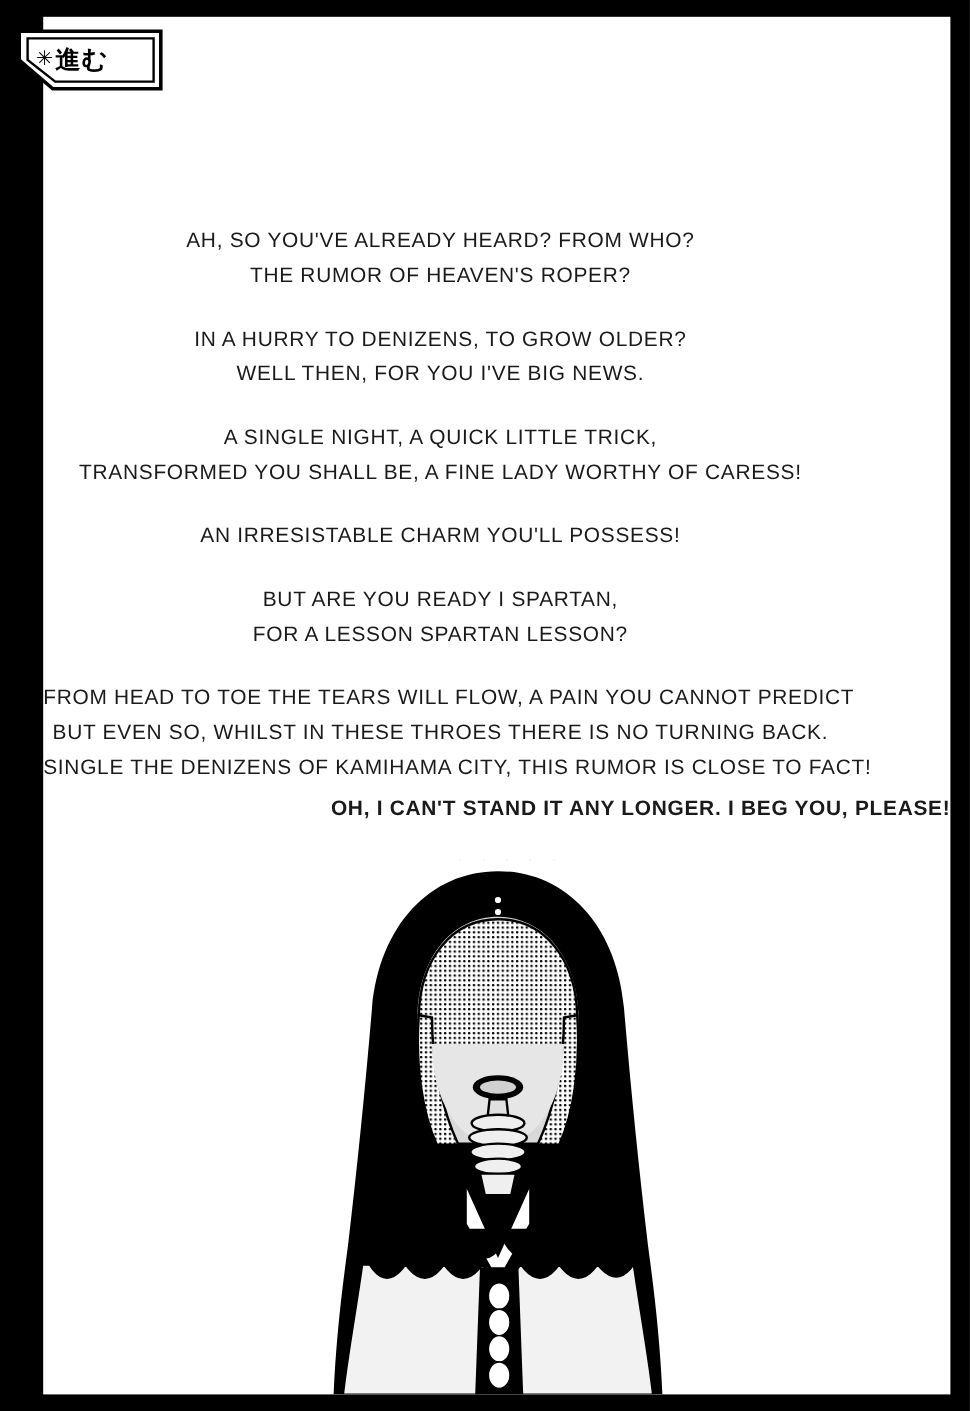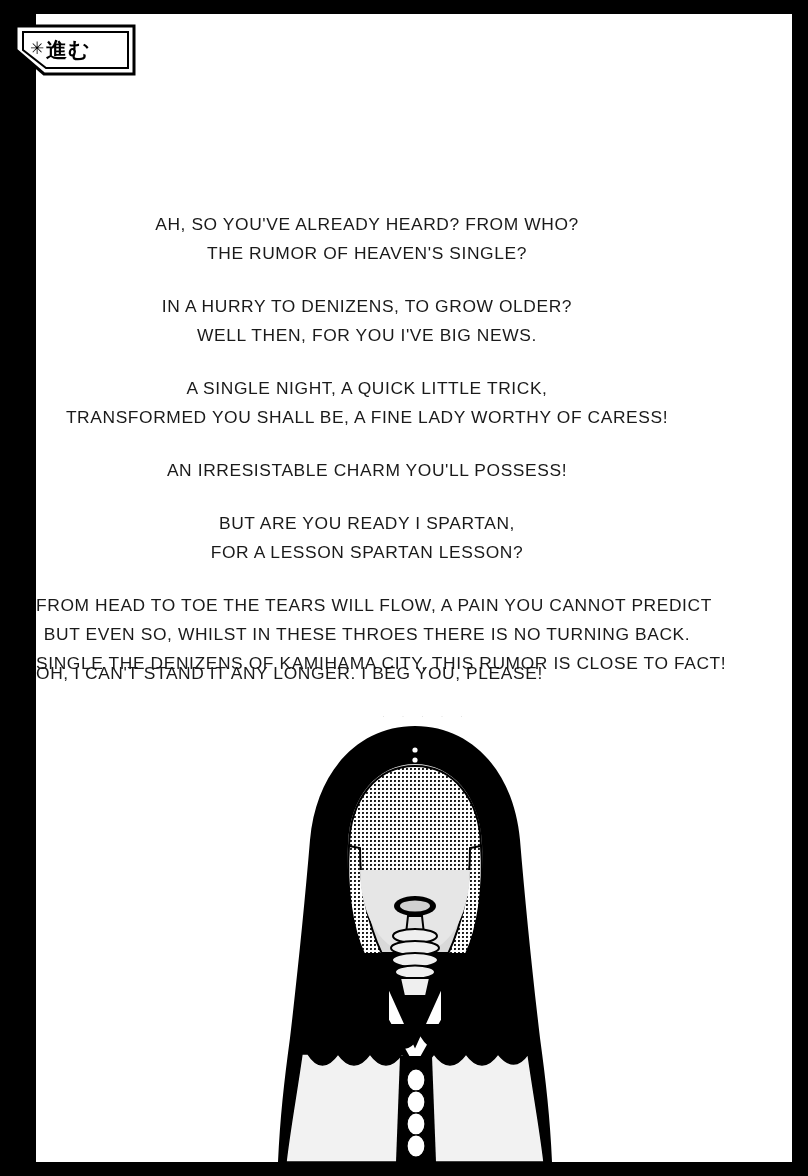--- a/index.html
+++ b/index.html
@@ -72,38 +72,37 @@
     left: 0;
     top: 172px;
     width: 662px;
     text-align: center;
     font-family: "Liberation Sans", sans-serif;
     font-size: 17.4px;
     line-height: 29px;
     letter-spacing: 0.6px;
     color: #1a1a1a;
     font-weight: 500;
-    margin-top: 24px;
   }
   .stanza { margin: 0 0 24px 0; }
   .stanza:last-child { margin-bottom: 0; text-align: center; }
   .line { display: block; white-space: nowrap; }
 
   .closing {
     position: absolute;
     left: 0;
     top: 645px;
     width: 756px;
-    text-align: left;
+    text-align: right;
     font-family: "Liberation Sans", sans-serif;
     font-size: 17.4px;
     line-height: 29px;
     letter-spacing: 0.6px;
     color: #1a1a1a;
-    font-weight: 400;
+    font-weight: 700;
   }
 
   
   .character {
     position: absolute;
     left: 214px;
     top: 706px;
     width: 330px;
     height: 442px;
   }
@@ -127,21 +126,21 @@
 <body>
 
 <div class="screen">
 
   <div class="page">
 
     <div class="monologue">
 
       <div class="stanza">
         <span class="line">AH, SO YOU'VE ALREADY HEARD?  FROM WHO?</span>
-        <span class="line">THE RUMOR OF HEAVEN'S SINGLE?</span>
+        <span class="line">THE RUMOR OF HEAVEN'S ROPER?</span>
       </div>
 
       <div class="stanza">
         <span class="line">IN A HURRY TO DENIZENS, TO GROW OLDER?</span>
         <span class="line">WELL THEN, FOR YOU I'VE BIG NEWS.</span>
       </div>
 
       <div class="stanza">
         <span class="line">A SINGLE NIGHT, A QUICK LITTLE TRICK,</span>
         <span class="line">TRANSFORMED YOU SHALL BE, A FINE LADY WORTHY OF CARESS!</span>

